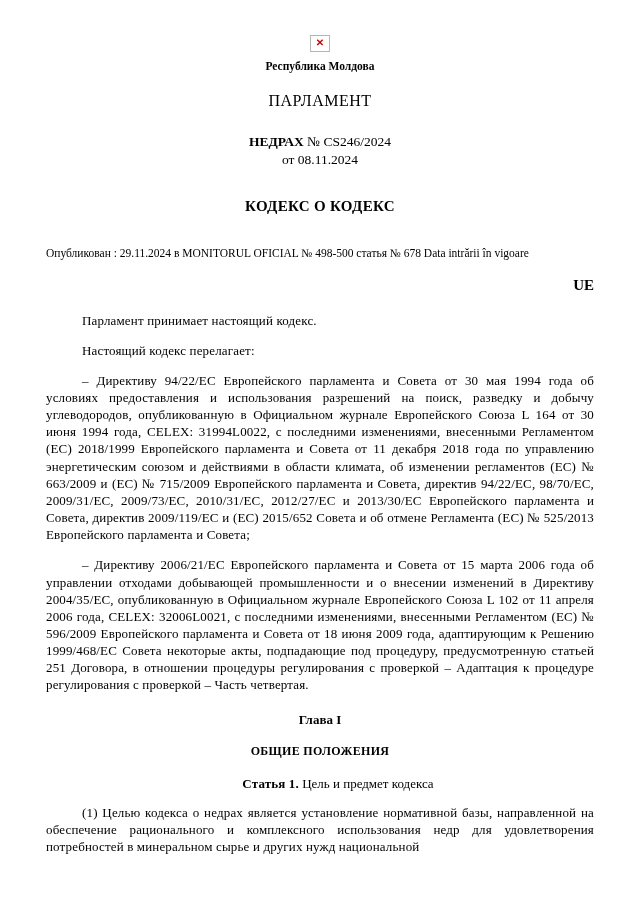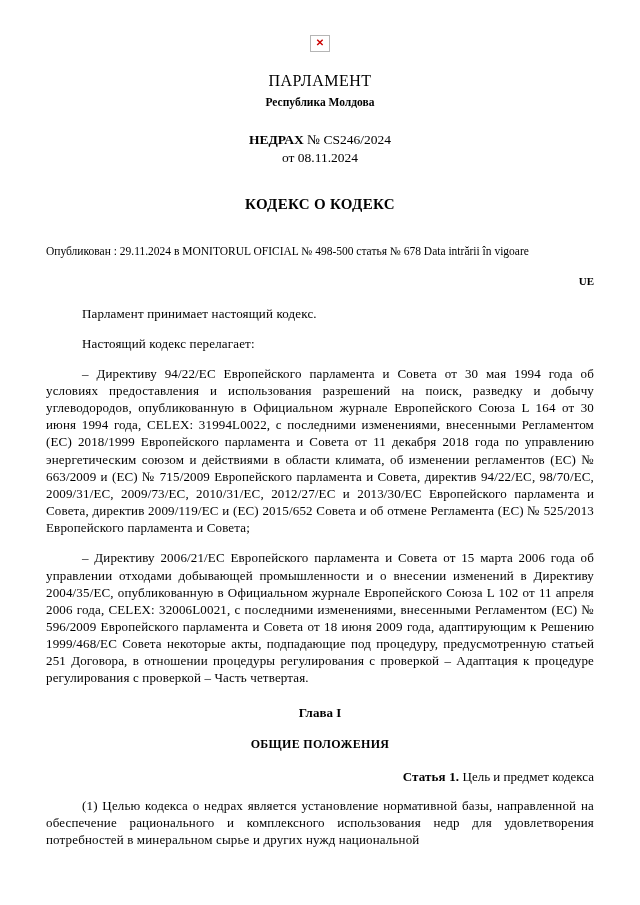--- a/index.html
+++ b/index.html
@@ -66,21 +66,21 @@
   }
   .publication {
     font-size: 11.5px;
     margin: 32px 0 0 0;
     text-align: left;
     white-space: nowrap;
   }
   .ue {
     font-weight: bold;
     margin: 18px 0 0 0;
-    font-size: 11px;
+    font-size: 15px;
   }
 
   p.body-par {
     margin: 0 0 13px 0;
     line-height: 1.32;
     text-align: justify;
     text-indent: 36px;
     letter-spacing: 0.15px;
   }
   p.first-par { margin-top: 18px; }
@@ -92,37 +92,37 @@
   }
   .chapter-title {
     font-weight: bold;
     font-size: 12px;
     margin: 16px 0 0 0;
     letter-spacing: 0.3px;
   }
   .article-heading {
     margin: 16px 0 12px 0;
     padding-left: 36px;
-    text-align: right;
+    text-align: center;
     line-height: 1.32;
   }
   .article-heading b { letter-spacing: 0.15px; }
 </style>
 </head>
 <body>
 
 <div class="page">
 
   <div class="broken-img-wrap">
     <span class="broken-img">✕</span>
   </div>
 
+  <div class="center country">Республика Молдова</div>
+
   <div class="center institution">ПАРЛАМЕНТ</div>
-
-  <div class="center country">Республика Молдова</div>
 
   <div class="center code-line">
     <b>НЕДРАХ</b>
     <span>№ CS246/2024</span>
   </div>
 
   <div class="center code-date">от 08.11.2024</div>
 
   <div class="center doc-title">КОДЕКС О КОДЕКС</div>
 

